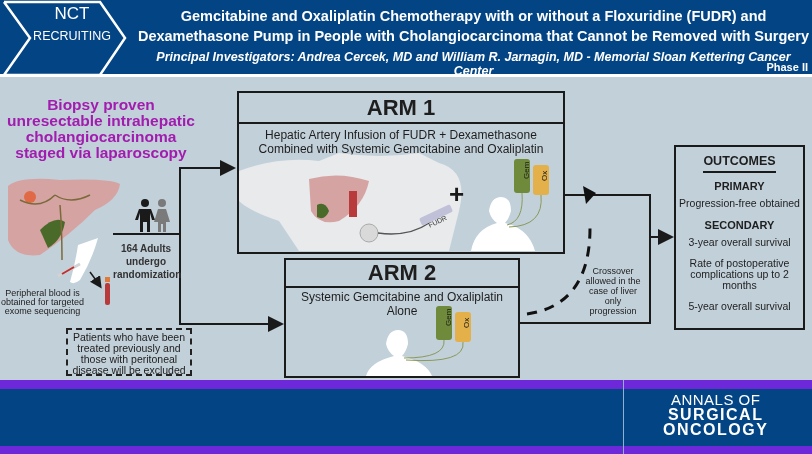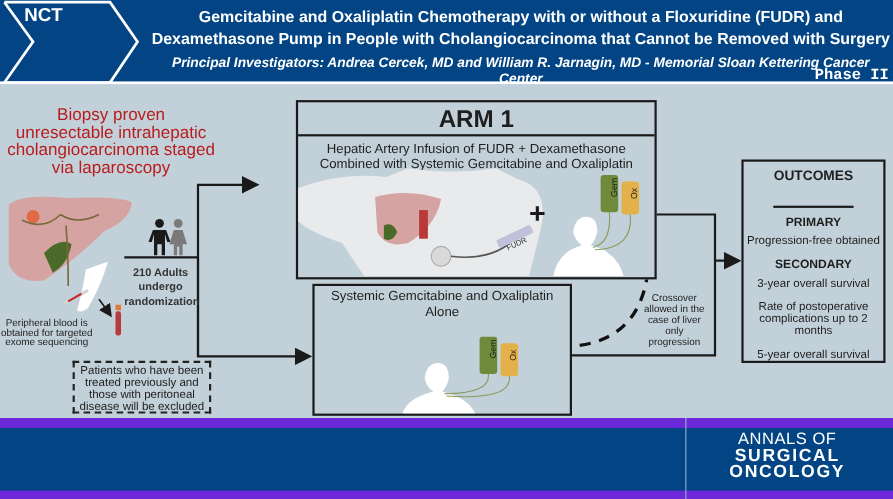--- a/index.html
+++ b/index.html
@@ -2,42 +2,42 @@
 <html><head>
 <meta charset="utf-8">
 <style>
   * { box-sizing: border-box; margin: 0; padding: 0; }
   html, body { width: 812px; height: 454px; overflow: hidden; }
   body { background: #c2d0d9; font-family: "Liberation Sans", sans-serif; position: relative; color: #1e1e1e; }
 
   .header { position: absolute; left: 0; top: 0; width: 812px; height: 77px; background: #034584; border-bottom: 3px solid #ffffff; }
   .nct-box { position: absolute; left: 0; top: 0; width: 130px; height: 77px; }
   .nct-box svg { position: absolute; left: 0; top: 0; }
-  .nct-text { position: absolute; left: 22px; top: 3px; width: 100px; text-align: left; color: #fff; font-weight: bold; }
+  .nct-text { position: absolute; left: 22px; top: 3px; width: 100px; text-align: center; color: #fff; font-weight: normal; }
   .nct-line1 { font-size: 17px; line-height: 22px; }
   .nct-line2 { font-size: 18px; line-height: 24px; letter-spacing: 0.5px; }
   .nct-line3 { font-size: 12.5px; line-height: 22px; }
 
   .title { position: absolute; left: 135px; top: 6px; width: 677px; text-align: center; color: #fff; font-weight: bold; font-size: 14.5px; line-height: 20px; }
   .pi { position: absolute; left: 135px; top: 50px; width: 677px; text-align: center; color: #fff; font-weight: bold; font-style: italic; font-size: 12.5px; }
-  .phase { position: absolute; right: 4px; top: 67px; color: #034584; font-weight: bold; font-size: 14px; background: transparent; font-family: Liberation Mono, monospace; }
+  .phase { position: absolute; right: 4px; top: 67px; color: #034584; font-weight: bold; font-size: 11px; background: transparent; }
 
-  .left-title { position: absolute; left: 6px; top: 97px; width: 190px; text-align: center; font-weight: normal; font-size: 15.5px; line-height: 16px; color: #b91c1c; }
+  .left-title { position: absolute; left: 6px; top: 97px; width: 190px; text-align: center; font-weight: bold; font-size: 15.5px; line-height: 16px; color: #a21caf; }
 
   .box { position: absolute; border: 2px solid #1a1a1a; background: #c2d0d9; }
   .arm-head { border-bottom: 2px solid #1a1a1a; text-align: center; font-weight: bold; font-size: 22px; }
   .arm-desc { text-align: center; font-size: 12px; line-height: 14px; padding-top: 4px; }
 
-  .arm1 { left: 237px; top: 91px; width: 328px; height: 163px; margin-left: 32px; }
+  .arm1 { left: 237px; top: 91px; width: 328px; height: 163px; }
   .arm1 .arm-head { height: 31px; line-height: 29px; }
   .arm2 { left: 284px; top: 258px; width: 236px; height: 120px; }
   .arm2 .arm-head { height: 28px; line-height: 26px; }
 
   .outcomes { left: 674px; top: 145px; width: 131px; height: 185px; text-align: center; padding-top: 4px; }
-  .out-title { font-weight: bold; font-size: 12.5px; display: inline-block; border-bottom: 2px solid #1a1a1a; padding-bottom: 20px; margin-bottom: 5px; }
+  .out-title { font-weight: bold; font-size: 12.5px; display: inline-block; border-bottom: 2px solid #1a1a1a; padding-bottom: 3px; margin-bottom: 5px; }
   .out-sub { font-weight: bold; font-size: 11px; margin: 2px 0 6px; }
   .out-item { font-size: 10.5px; line-height: 11px; margin-bottom: 10px; padding: 0 2px; }
 
   .randomize { position: absolute; left: 113px; top: 242px; width: 66px; text-align: center; font-weight: bold; font-size: 10px; line-height: 13px; color: #333; }
   .blood-text { position: absolute; left: 0; top: 289px; width: 85px; text-align: center; font-size: 9px; line-height: 9px; color: #222; }
   .excluded { position: absolute; left: 66px; top: 328px; width: 126px; height: 48px; border: 2px dashed #222; text-align: center; font-size: 10.5px; line-height: 11px; padding-top: 2px; color: #222; }
   .crossover { position: absolute; left: 582px; top: 266px; width: 62px; text-align: center; font-size: 9px; line-height: 10px; color: #222; }
 
   .footer { position: absolute; left: 0; top: 380px; width: 812px; height: 74px; background: #6d28d9; text-align: center; }
   .footer-band { position: absolute; left: 0; top: 9px; width: 812px; height: 57px; background: #034584; }
@@ -51,20 +51,21 @@
 </head>
 <body>
 
 <div class="header">
   <div class="nct-box">
     <svg width="130" height="77">
       <polyline points="4,2 100,2 125,38 100,75 4,75 30,38 4,2" fill="none" stroke="#fff" stroke-width="2.5"></polyline>
     </svg>
     <div class="nct-text">
       <div class="nct-line1">NCT</div>
+      <div class="nct-line3">RECRUITING</div>
     </div>
   </div>
   <div class="title">Gemcitabine and Oxaliplatin Chemotherapy with or without a Floxuridine (FUDR) and Dexamethasone Pump in People with Cholangiocarcinoma that Cannot be Removed with Surgery</div>
   <div class="pi">Principal Investigators: Andrea Cercek, MD and William R. Jarnagin, MD - Memorial Sloan Kettering Cancer Center</div>
 </div>
 <div class="phase" style="top:61px;color:#fff;z-index:2;">Phase II</div>
 
 <svg class="overlay" width="812" height="454">
   <defs>
     <marker id="ah" markerWidth="8" markerHeight="8" refX="6" refY="4" orient="auto">
@@ -98,21 +99,21 @@
 
   <path d="M78,245 Q92,240 98,238 Q92,260 80,280 Q74,285 70,282 Q75,265 78,245 Z" fill="#ffffff"></path>
   <line x1="58" y1="276" x2="80" y2="264" stroke="#d3d3d3" stroke-width="3"></line>
   <line x1="62" y1="274" x2="74" y2="267" stroke="#c03030" stroke-width="2"></line>
   <path d="M90,272 Q96,280 100,286" stroke="#1a1a1a" stroke-width="1.5" fill="none" marker-end="url(#ah)"></path>
   <rect x="105" y="277" width="5" height="5" fill="#e07a3a"></rect>
   <rect x="105" y="283" width="5" height="22" rx="2" fill="#b83a3a"></rect>
 </svg>
 
 <div class="left-title">Biopsy proven unresectable intrahepatic cholangiocarcinoma staged via laparoscopy</div>
-<div class="randomize">210 Adults undergo randomization</div>
+<div class="randomize">164 Adults undergo randomization</div>
 <div class="blood-text">Peripheral blood is obtained for targeted exome sequencing</div>
 <div class="excluded">Patients who have been treated previously and those with peritoneal disease will be excluded</div>
 
 <div class="box arm1">
   <div class="arm-head">ARM 1</div>
   <div class="arm-desc">Hepatic Artery Infusion of FUDR + Dexamethasone Combined with Systemic Gemcitabine and Oxaliplatin</div>
   <svg width="324" height="100" style="position:absolute;left:0;top:58px;">
     <path d="M0,20 Q40,5 80,10 L100,2 Q140,8 180,2 L200,12 Q230,20 220,60 L210,100 L60,100 L40,70 Q10,60 0,50 Z" fill="#e8eaec"></path>
     <path d="M70,28 Q100,20 130,30 Q125,55 100,70 Q80,75 72,60 Z" fill="#d6a3a3"></path>
     <rect x="110" y="40" width="8" height="26" fill="#b83a3a"></rect>
@@ -125,20 +126,21 @@
     <path d="M250,60 Q252,46 262,46 Q272,46 272,60 Q270,68 266,72 Q290,78 296,100 L232,100 Q236,78 258,72 Q252,68 250,60 Z" fill="#ffffff"></path>
     <rect x="275" y="8" width="16" height="34" rx="3" fill="#6e8a3a"></rect>
     <text x="286" y="32" font-size="8" fill="#1a1a1a" transform="rotate(-90 286 28)">Gem</text>
     <rect x="294" y="14" width="16" height="30" rx="3" fill="#e3b04a"></rect>
     <text x="305" y="33" font-size="8" fill="#1a1a1a" transform="rotate(-90 305 30)">Ox</text>
     <path d="M283,42 Q285,70 268,74 M302,44 Q305,75 270,76" stroke="#8a9a5a" stroke-width="1" fill="none"></path>
   </svg>
 </div>
 
 <div class="box arm2">
+  <div class="arm-head">ARM 2</div>
   <div class="arm-desc" style="padding:2px 8px 0;">Systemic Gemcitabine and Oxaliplatin Alone</div>
   <svg width="232" height="70" style="position:absolute;left:0;top:46px;">
     <path d="M100,38 Q102,24 112,24 Q122,24 122,38 Q120,46 116,50 Q140,56 146,70 L80,70 Q84,56 108,50 Q102,46 100,38 Z" fill="#ffffff"></path>
     <rect x="150" y="0" width="16" height="34" rx="3" fill="#6e8a3a"></rect>
     <text x="161" y="24" font-size="8" fill="#1a1a1a" transform="rotate(-90 161 20)">Gem</text>
     <rect x="169" y="6" width="16" height="30" rx="3" fill="#e3b04a"></rect>
     <text x="180" y="25" font-size="8" fill="#1a1a1a" transform="rotate(-90 180 22)">Ox</text>
     <path d="M158,34 Q160,52 118,52 M177,36 Q180,58 120,54" stroke="#8a9a5a" stroke-width="1" fill="none"></path>
   </svg>
 </div>

